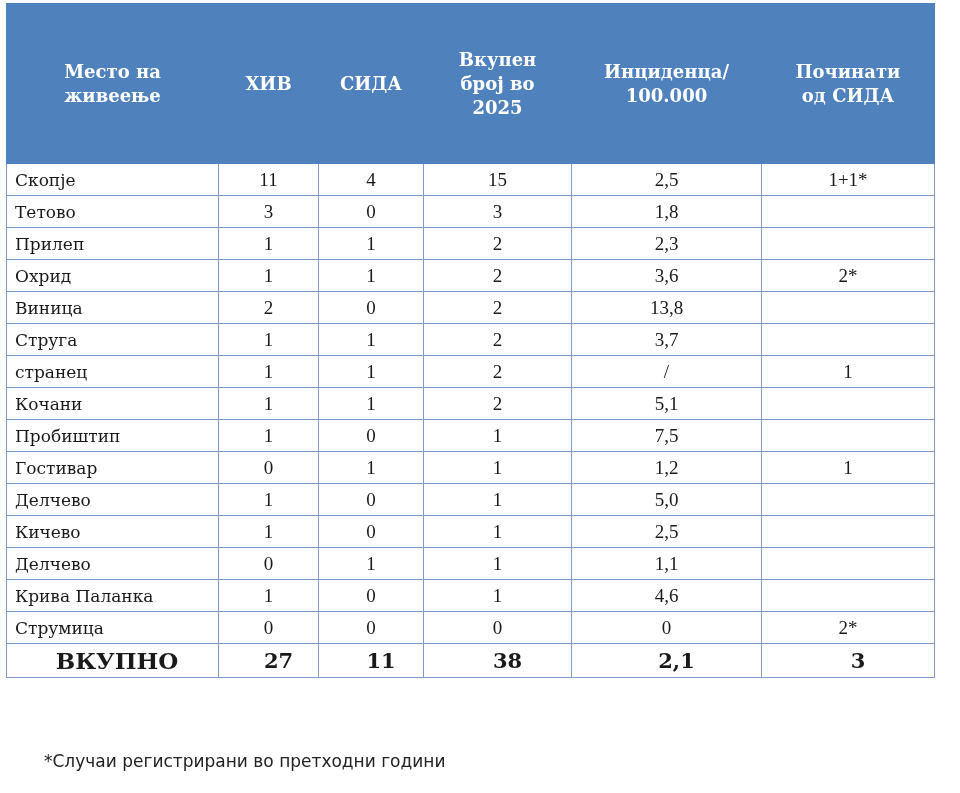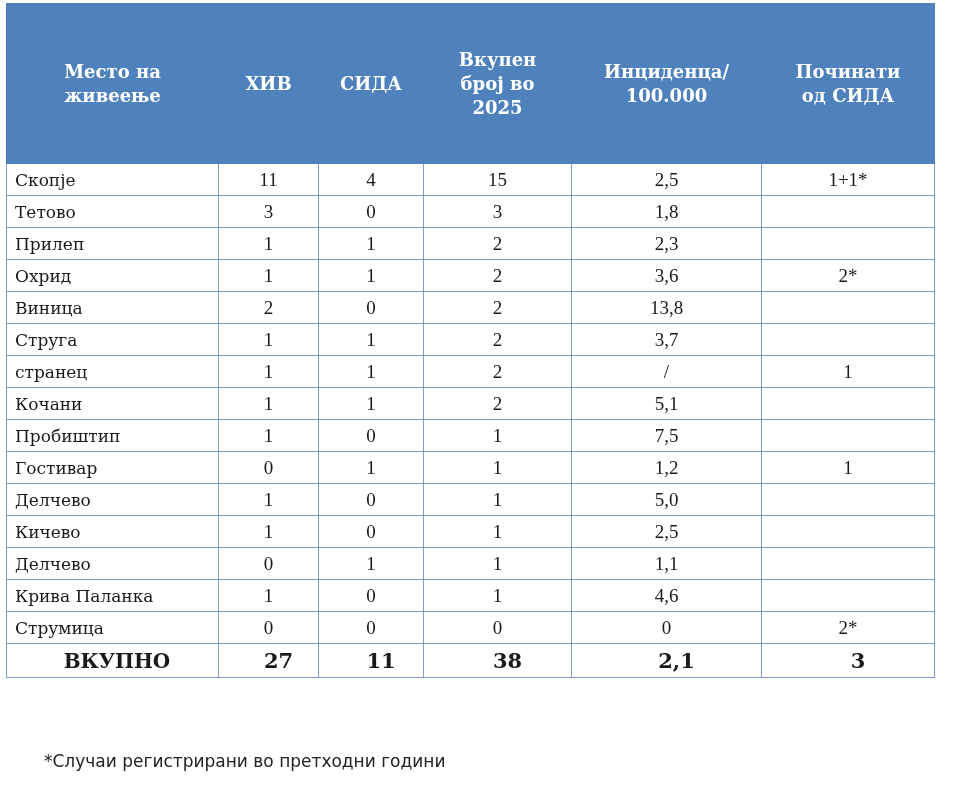--- a/index.html
+++ b/index.html
@@ -9,21 +9,21 @@
     table { border-collapse: collapse; width: 928px; table-layout: fixed; }
     th { background: #4f81bd; color: #ffffff; font-weight: bold; font-size: 18px;
          line-height: 24px; height: 159px; padding: 0; text-align: center; vertical-align: middle;
          border: 1px solid #4f81bd; }
     th.col-place { text-align: center; }
     td { border: 1.5px solid #7f9cc6; height: 31px; padding: 0; font-size: 19px;
          text-align: center; vertical-align: middle; font-family: "Liberation Serif", "DejaVu Serif", serif; }
     td.place { text-align: left; padding-left: 8px; font-weight: normal; font-size: 17px;
                font-family: "DejaVu Serif", serif; }
     tr.total td { font-weight: bold; font-size: 21px; height: 33px; font-family: "DejaVu Serif", serif; padding-left: 20px; }
-    tr.total td.place { text-align: center; padding-left: 9px; font-size: 20px; }
+    tr.total td.place { text-align: center; padding-left: 9px; font-size: 23px; }
     .footnote { position: absolute; left: 44px; top: 751px; font-size: 17px;
                 font-family: "DejaVu Sans", "Liberation Sans", sans-serif; color: #222; }
   </style>
 </head>
 <body>
 
 <div class="tbl-wrap">
   <table>
     <colgroup>
       <col style="width:212px">

